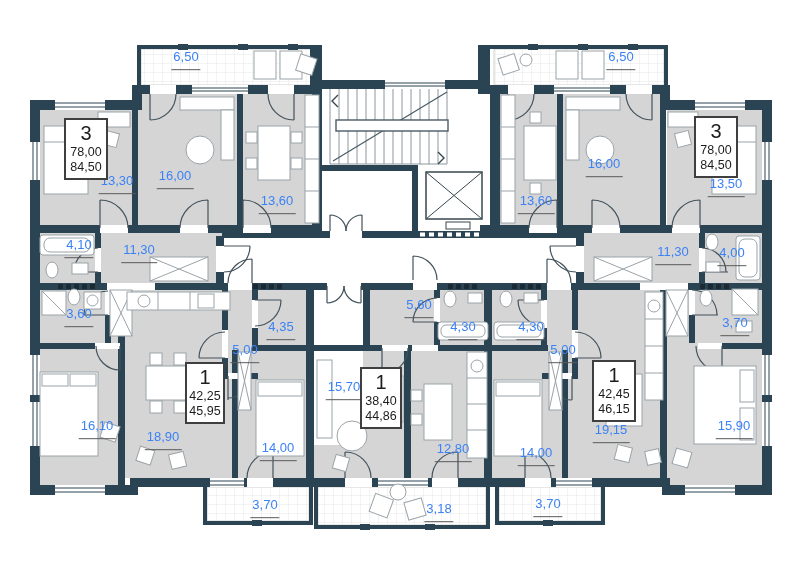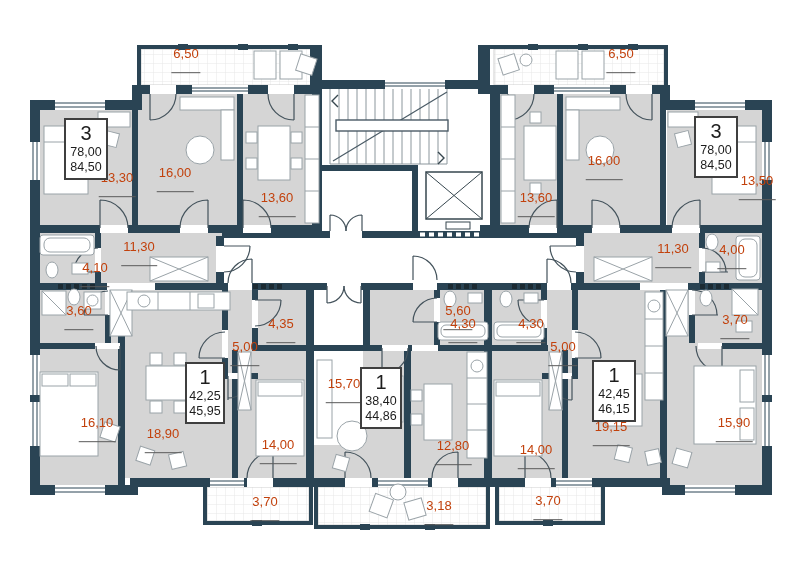--- a/index.html
+++ b/index.html
@@ -1,20 +1,20 @@
 <!DOCTYPE html>
 <html><head>
 <meta charset="utf-8">
 <style>
   html,body{margin:0;padding:0;background:#ffffff;}
   .plan{position:relative;width:800px;height:565px;background:#fff;overflow:hidden;
         font-family:"Liberation Sans",sans-serif;}
   .plan svg{position:absolute;left:0;top:0;}
-  .lbl{position:absolute;transform:translate(-50%,-50%);font-size:13px;color:#c2410c;
-       border-bottom:1.5px solid #5a5a5a;padding:0 2px 11px;white-space:nowrap;line-height:1.05;
+  .lbl{position:absolute;transform:translate(-50%,-50%);font-size:13px;color:#3b82f6;
+       border-bottom:1.5px solid #5a5a5a;padding:0 2px 5px;white-space:nowrap;line-height:1.05;
        background:transparent;z-index:5;}
   .aptbox{position:absolute;width:36px;background:#fff;border:2px solid #3f3f3f;text-align:center;
           color:#1d1d1d;padding:2px 2px 3px 2px;z-index:6;}
   .aptbox .num{font-size:20px;line-height:23px;font-weight:400;}
   .aptbox .a{font-size:12.5px;line-height:15px;}
 </style>
 </head>
 <body>
 
 <div class="plan">
@@ -478,38 +478,38 @@
   <div class="aptbox" style="left:592px;top:360px;width:36px;">
     <div class="num">1</div>
     <div class="a">42,45</div>
     <div class="a">46,15</div>
   </div>
 
   <span class="lbl" style="left:186px;top:60px;">6,50</span>
   <span class="lbl" style="left:117px;top:184px;">13,30</span>
   <span class="lbl" style="left:175px;top:179px;">16,00</span>
   <span class="lbl" style="left:277px;top:204px;">13,60</span>
-  <span class="lbl" style="left:79px;top:274px;margin-left:16px;">4,10</span>
+  <span class="lbl" style="left:79px;top:248px;">4,10</span>
   <span class="lbl" style="left:139px;top:253px;">11,30</span>
   <span class="lbl" style="left:79px;top:317px;">3,60</span>
   <span class="lbl" style="left:85px;top:429px;margin-left:12px;">16,10</span>
   <span class="lbl" style="left:621px;top:60px;">6,50</span>
   <span class="lbl" style="left:604px;top:167px;">16,00</span>
   <span class="lbl" style="left:536px;top:204px;">13,60</span>
-  <span class="lbl" style="left:757px;top:187px;">13,50</span>
+  <span class="lbl" style="left:726px;top:187px;">13,50</span>
   <span class="lbl" style="left:673px;top:255px;">11,30</span>
   <span class="lbl" style="left:732px;top:256px;">4,00</span>
   <span class="lbl" style="left:735px;top:326px;">3,70</span>
   <span class="lbl" style="left:734px;top:429px;">15,90</span>
   <span class="lbl" style="left:163px;top:440px;">18,90</span>
   <span class="lbl" style="left:278px;top:451px;">14,00</span>
   <span class="lbl" style="left:281px;top:330px;">4,35</span>
   <span class="lbl" style="left:245px;top:353px;">5,00</span>
   <span class="lbl" style="left:344px;top:390px;">15,70</span>
-  <span class="lbl" style="left:419px;top:317px;margin-left:39px;">5,60</span>
+  <span class="lbl" style="left:419px;top:308px;">5,60</span>
   <span class="lbl" style="left:463px;top:330px;">4,30</span>
   <span class="lbl" style="left:453px;top:452px;text-align:center;">12,80</span>
   <span class="lbl" style="left:531px;top:330px;">4,30</span>
   <span class="lbl" style="left:563px;top:353px;">5,00</span>
   <span class="lbl" style="left:611px;top:433px;">19,15</span>
   <span class="lbl" style="left:536px;top:456px;">14,00</span>
   <span class="lbl" style="left:265px;top:508px;">3,70</span>
   <span class="lbl" style="left:439px;top:512px;">3,18</span>
   <span class="lbl" style="left:548px;top:507px;">3,70</span>
 </div>

